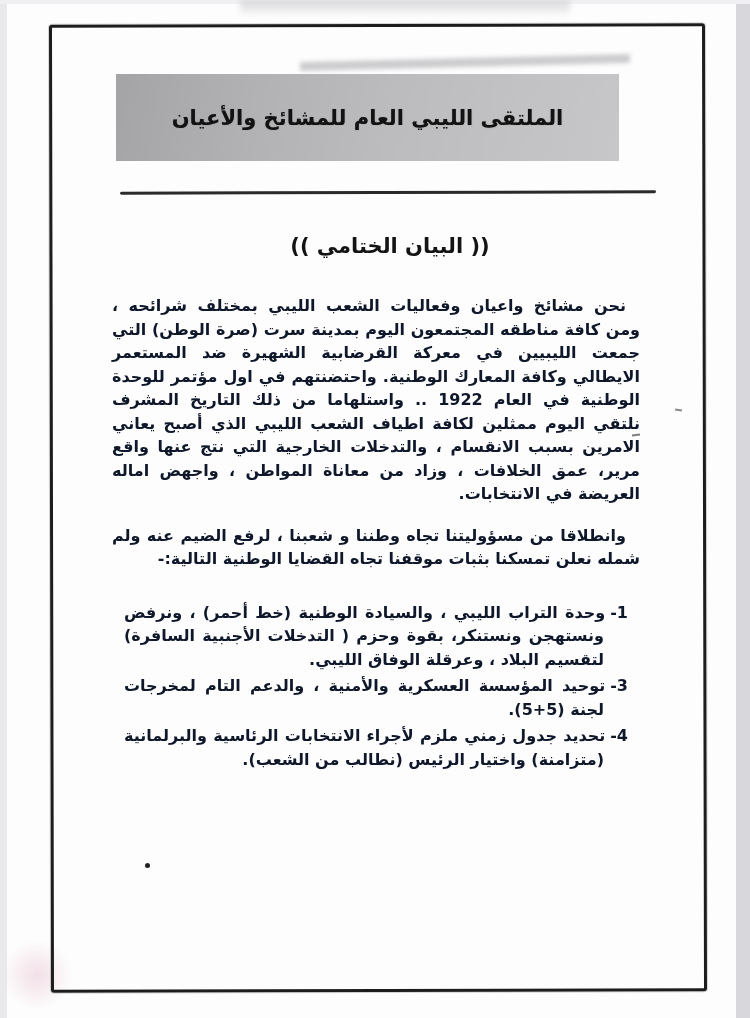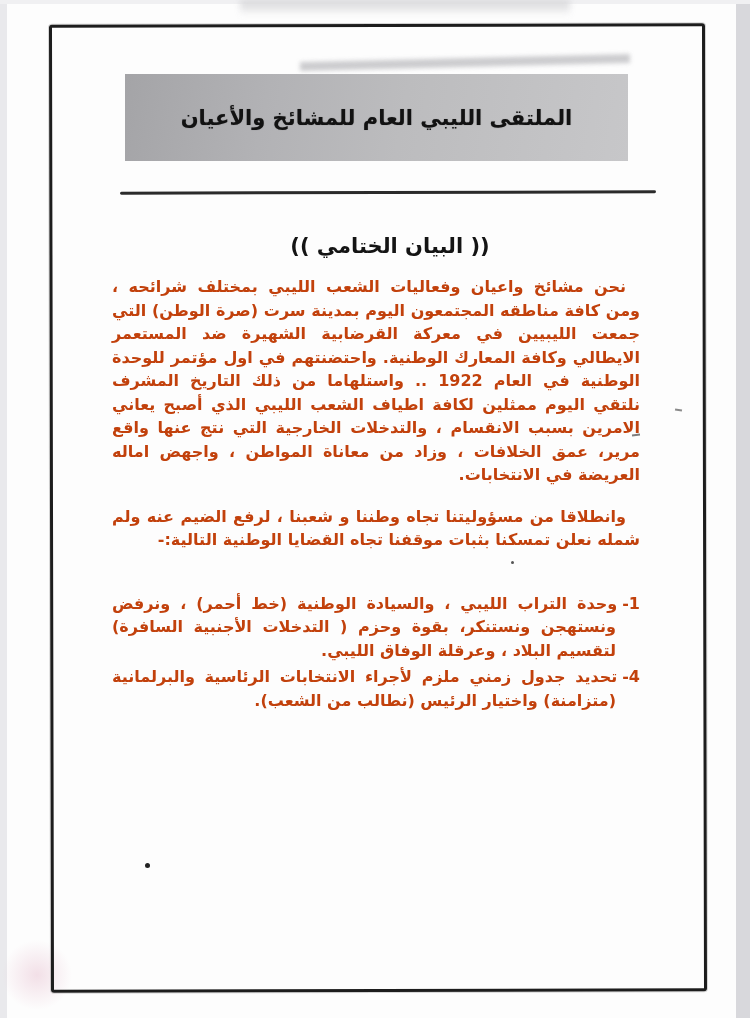--- a/index.html
+++ b/index.html
@@ -31,48 +31,48 @@
   }
   
   .frame{
     position:absolute;left:50px;top:24px;width:650px;height:962px;
     border:3px solid #1d1d1d;border-radius:3px;
     transform:rotate(-0.12deg);
     box-shadow:0 0 0 1px rgba(40,40,40,.18);
   }
   
   .banner{
-    position:absolute;left:125px;top:74px;width:503px;height:87px;
+    position:absolute;left:116px;top:74px;width:503px;height:87px;
     background:linear-gradient(100deg,#a4a4a7 0%,#b2b2b5 28%,#bcbcbe 55%,#c7c7c9 100%);
     display:flex;flex-direction:column;justify-content:center;align-items:center;
     gap:8px;
   }
   .banner .line{
     direction:rtl;color:#121212;font-weight:700;
     font-size:21px;line-height:30px;white-space:nowrap;
     text-shadow:0 0 1px rgba(0,0,0,.35);
   }
   .separator{
     position:absolute;left:120px;top:191px;width:536px;height:3px;
     background:#2b2b2b;transform:rotate(-0.15deg);border-radius:2px;
   }
   .title{
     position:absolute;left:0;top:234px;width:780px;
     text-align:center;direction:rtl;
     font-size:21px;font-weight:700;color:#141414;
     letter-spacing:.5px;
   }
   .content{
-    position:absolute;left:112px;top:275px;width:528px;
+    position:absolute;left:112px;top:294px;width:528px;
     direction:rtl;text-align:justify;
-    font-size:16px;font-weight:700;color:#c2410c;line-height:23.5px;
+    font-size:16px;font-weight:700;color:#0f172a;line-height:23.5px;
   }
   .content p{margin:0 0 18px 0;text-indent:14px;}
-  .content p.p2{margin-bottom:40px;}
-  .list{margin:0;}
+  .content p.p2{margin-bottom:30px;}
+  .list{margin:12px;}
   .li{
     padding-right:24px;text-indent:-24px;
     margin:0 0 3px 0;
   }
   .li .marker{margin-left:5px;}
   .li.li5{margin-top:7px;}
   
   .dot1{position:absolute;left:145px;top:863px;width:5px;height:5px;background:#222;border-radius:50%;}
   .dot2{position:absolute;left:511px;top:561px;width:3px;height:3px;background:#555;border-radius:50%;}
   .dash1{position:absolute;left:675px;top:409px;width:7px;height:2px;background:#8a8a8a;transform:rotate(8deg);}
@@ -99,20 +99,21 @@
   <div class="separator"></div>
 
   <div class="title">(( البيان الختامي ))</div>
 
   <div class="content">
     <p class="p1">نحن مشائخ واعيان وفعاليات الشعب الليبي بمختلف شرائحه ، ومن كافة مناطقه  المجتمعون اليوم بمدينة سرت (صرة الوطن) التي جمعت الليبيين في معركة القرضابية الشهيرة ضد المستعمر الايطالي وكافة المعارك الوطنية. واحتضنتهم في اول مؤتمر للوحدة الوطنية في العام 1922 .. واستلهاما من ذلك التاريخ المشرف نلتقي اليوم ممثلين لكافة اطياف الشعب الليبي الذي أصبح يعاني الامرين بسبب الانقسام ، والتدخلات الخارجية التي نتج عنها واقع مرير، عمق الخلافات ، وزاد من معاناة المواطن ، واجهض اماله العريضة في الانتخابات.</p>
     <p class="p2">وانطلاقا من مسؤوليتنا تجاه وطننا و شعبنا ، لرفع الضيم عنه ولم شمله نعلن تمسكنا بثبات موقفنا تجاه القضايا الوطنية التالية:-</p>
 
     <div class="list">
       <div class="li"><span class="marker">1-</span><span>وحدة التراب الليبي ، والسيادة الوطنية (خط أحمر) ، ونرفض ونستهجن ونستنكر، بقوة وحزم ( التدخلات الأجنبية السافرة) لتقسيم البلاد ، وعرقلة الوفاق الليبي.</span></div>
+      <div class="li"><span class="marker">3-</span><span>توحيد المؤسسة العسكرية والأمنية ، والدعم التام لمخرجات لجنة (5+5).</span></div>
       <div class="li"><span class="marker">4-</span><span>تحديد جدول زمني ملزم لأجراء الانتخابات الرئاسية والبرلمانية (متزامنة) واختيار الرئيس (نطالب من الشعب).</span></div>
     </div>
   </div>
 
   <div class="dot1"></div>
   <div class="dot2"></div>
   <div class="dash1"></div>
   <div class="dash2"></div>
 
 </div>

